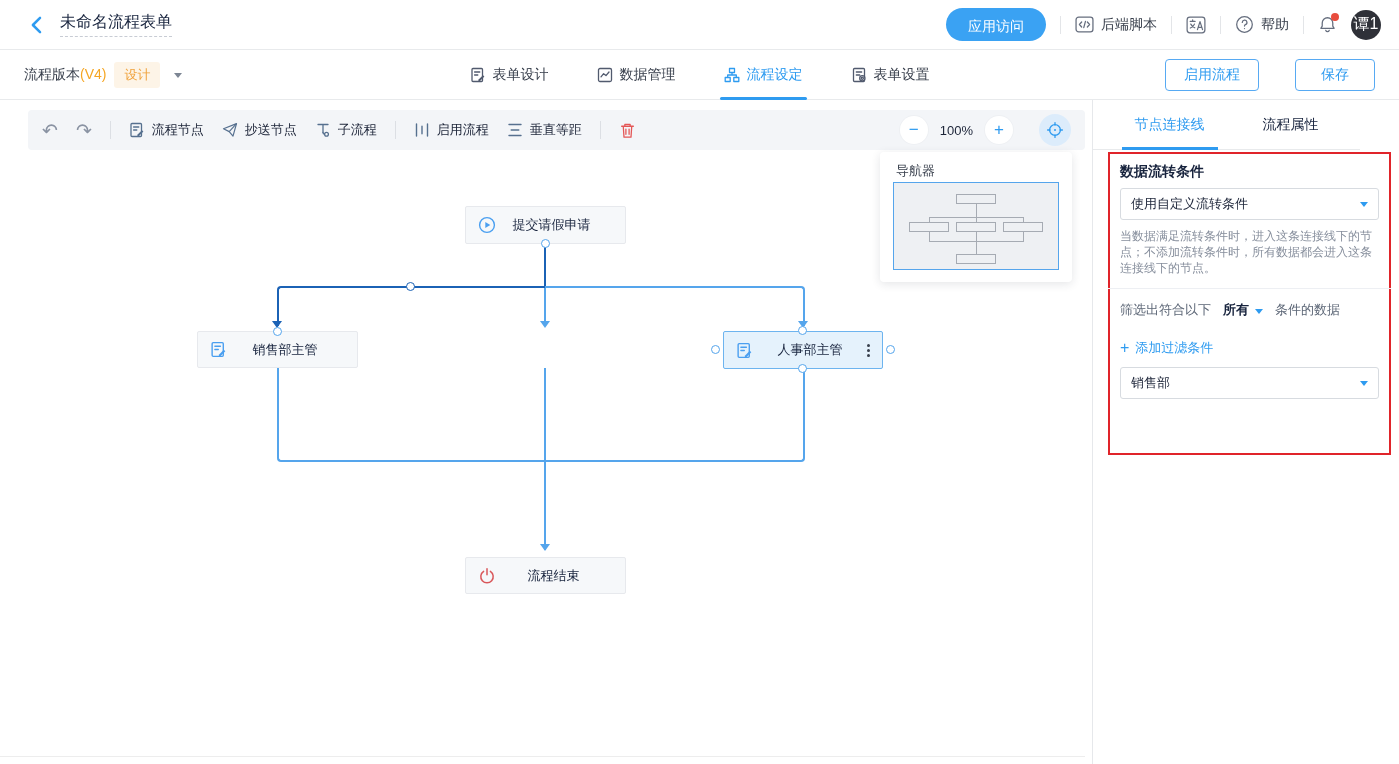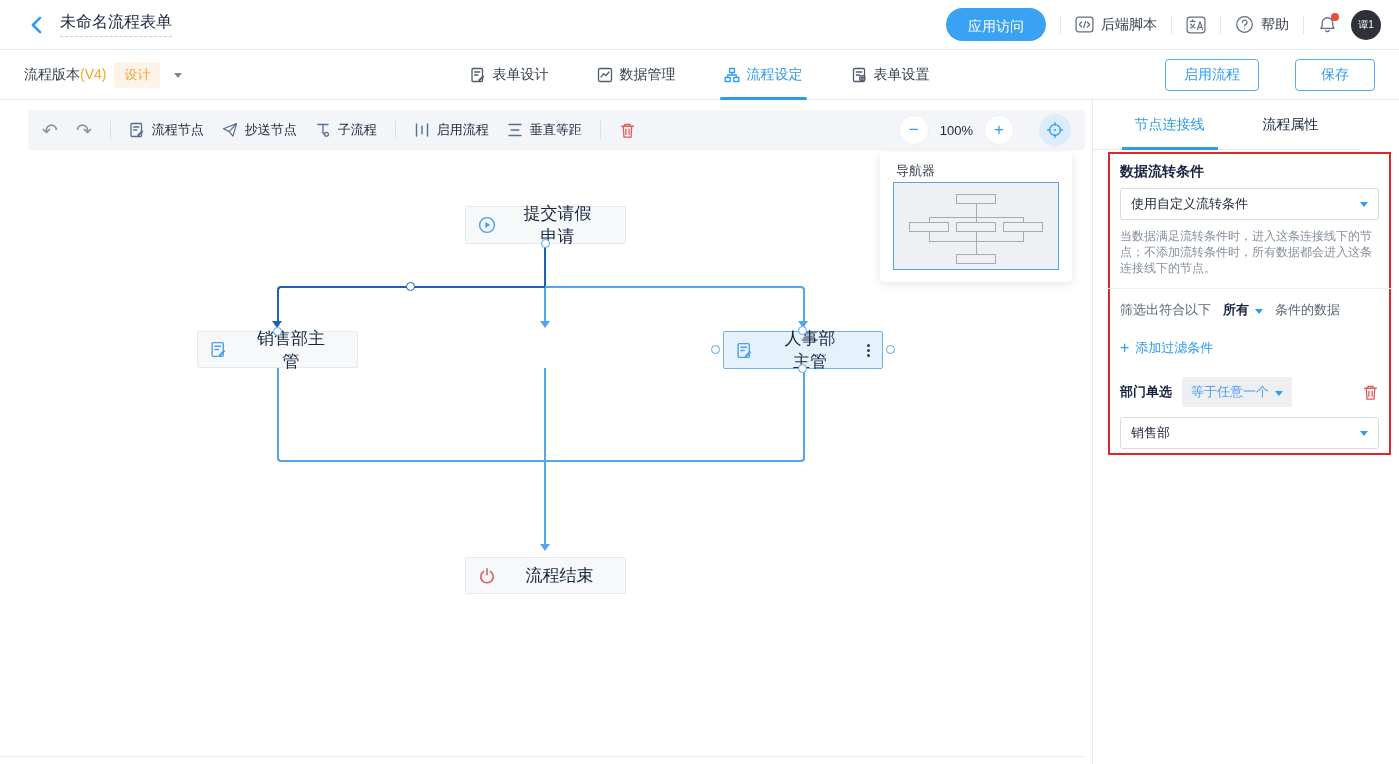--- a/index.html
+++ b/index.html
@@ -11,21 +11,21 @@
 
 .topbar{height:50px;border-bottom:1px solid #e8eaec;display:flex;align-items:center;padding:0 18px 0 26px;background:#fff}
 .back-btn{width:22px;height:22px;cursor:pointer;margin-right:12px}
 .page-title{font-size:16px;font-weight:500;color:#17233d;border-bottom:1px dashed #c8ccd4;padding-bottom:4px;line-height:20px}
 .topbar-right{margin-left:auto;display:flex;align-items:center;gap:14px}
 .pill-btn{height:33px;padding:10px 22px;background:#3aa2f3;color:#fff;border:none;border-radius:17px;font-size:14px;cursor:pointer;font-family:inherit}
 .tb-divider{width:1px;height:18px;background:#e3e5e8}
 .tb-item{display:flex;align-items:center;gap:7px;color:#39404d;font-size:14px;cursor:pointer}
 .bell-wrap{position:relative;cursor:pointer}
 .bell-dot{position:absolute;top:-2px;right:-2px;width:8px;height:8px;border-radius:50%;background:#e84c3d}
-.avatar{width:30px;height:30px;border-radius:50%;background:#2f3138;color:#fff;font-size:10px;display:flex;align-items:center;justify-content:center;cursor:pointer}
+.avatar{width:30px;height:30px;border-radius:50%;background:#2f3138;color:#fff;font-size:16px;display:flex;align-items:center;justify-content:center;cursor:pointer}
 
 .versionbar{height:50px;border-bottom:1px solid #e8eaec;display:flex;align-items:center;padding:0 24px;position:relative;background:#fff}
 .ver-group{display:flex;align-items:center;gap:8px}
 .ver-label{font-size:14px;color:#39404d}
 .ver-tag{color:#f5a623}
 .design-badge{background:#fdf4e7;color:#f0a23c;font-size:13px;padding:4px 10px;border-radius:3px;cursor:pointer}
 .center-tabs{position:absolute;left:50%;transform:translateX(-50%);display:flex;gap:48px;height:50px}
 .ctab{display:flex;align-items:center;gap:7px;font-size:14px;color:#39404d;cursor:pointer;position:relative;height:50px}
 .ctab.active{color:#2e9bf0}
 .ctab.active::after{content:"";position:absolute;left:-4px;right:-4px;bottom:0;height:3px;background:#2e9bf0;border-radius:2px}
@@ -43,21 +43,21 @@
 .zoom-circle{width:28px;height:28px;border-radius:50%;background:#fff;color:#2e9bf0;font-size:17px;display:flex;align-items:center;justify-content:center;cursor:pointer;box-shadow:0 0 0 1px #eef0f3}
 .zoom-level{font-size:13px;color:#1c2438}
 .locate-circle{width:32px;height:32px;border-radius:50%;background:#dcecfb;display:flex;align-items:center;justify-content:center;cursor:pointer;margin-left:14px}
 
 .navigator{position:absolute;left:880px;top:52px;width:192px;height:130px;background:#fff;border-radius:4px;box-shadow:0 2px 10px rgba(30,40,60,.12);z-index:30}
 .nav-title{font-size:13px;color:#39404d;padding:10px 0 0 16px}
 .minimap{position:absolute;left:13px;top:30px;width:166px;height:88px;background:#eef0f3;border:1px solid #55a5ec}
 .mm{position:absolute;border:1px solid #a6abb3}
 .mm-line{position:absolute;background:#a6abb3}
 
-.fnode{position:absolute;width:161px;height:37px;background:#f6f8fa;border:1px solid #e7e9ed;border-radius:2px;display:flex;align-items:center;padding:0 12px;gap:24px;font-size:17px;color:#17233d;cursor:pointer;z-index:10}
+.fnode{position:absolute;width:161px;height:37px;background:#f6f8fa;border:1px solid #e7e9ed;border-radius:2px;display:flex;align-items:center;padding:0 12px;gap:12px;font-size:13px;color:#17233d;cursor:pointer;z-index:10}
 .fnode .nlabel{flex:1;text-align:left}
 .fnode.center-label .nlabel{text-align:center;margin-right:18px}
 .fnode.selected{background:#e5f2fc;border:1px solid #6db4ef}
 .dots-menu{color:#39404d;font-size:14px;letter-spacing:0;line-height:5px;cursor:pointer;display:flex;flex-direction:column;gap:2px;align-items:center}
 .dots-menu i{width:3px;height:3px;border-radius:50%;background:#39404d;display:block}
 
 .line{position:absolute}
 .handle{position:absolute;width:9px;height:9px;border-radius:50%;background:#fff;z-index:20}
 .handle.light{border:1px solid #55a5ec}
 .handle.dark{border:1px solid #1b62b5}
@@ -385,33 +385,20 @@
             <span class="caret"></span>
           </span>
         <span>条件的数据</span>
       </div>
 
       <div class="add-filter">
         <span class="plus-glyph">+</span>
         <span>添加过滤条件</span>
       </div>
 
-      <div class="field-row">
-        <span class="field-name">部门单选</span>
-        <span class="op-chip">
-            <span>等于任意一个</span>
-            <span class="caret"></span>
-          </span>
-        <span class="trash-btn">
-          <svg width="17" height="17" viewBox="0 0 16 16" fill="none" stroke="#e45656" stroke-width="1.2" stroke-linecap="round" stroke-linejoin="round">
-              <path d="M2.5 4h11M5.5 4V2.3h5V4M4 4l.7 10.2h6.6L12 4"></path>
-              <path d="M6.5 6.6v5M9.5 6.6v5"></path>
-            </svg>
-        </span>
-      </div>
 
       <div class="selectbox" style="margin-top:10px">
         <span>销售部</span>
         <span class="caret"></span>
       </div>
     </div>
   </aside>
 </div>
 
 </body></html>

